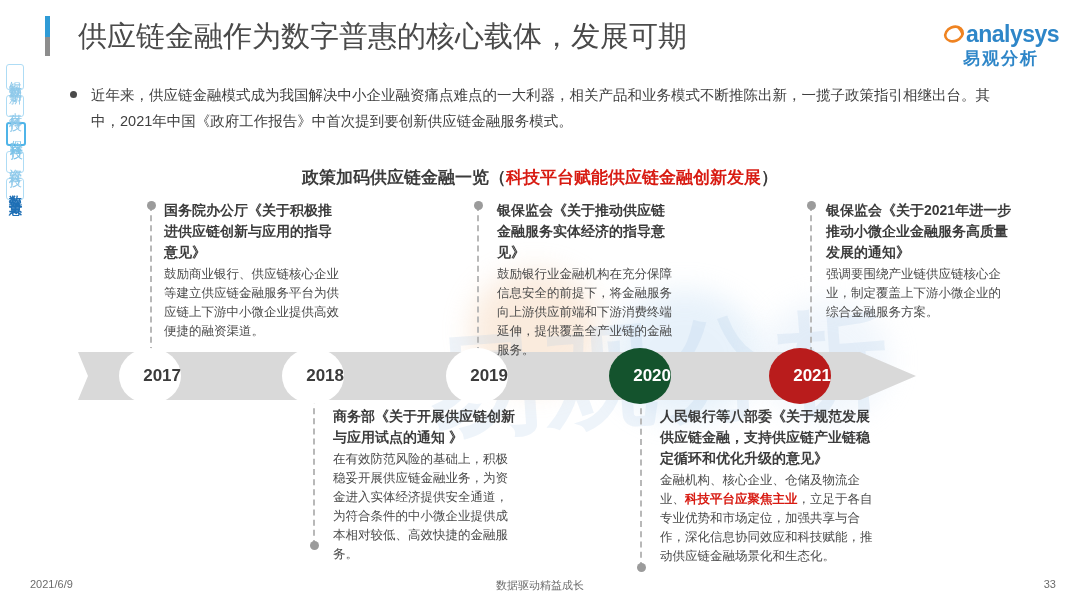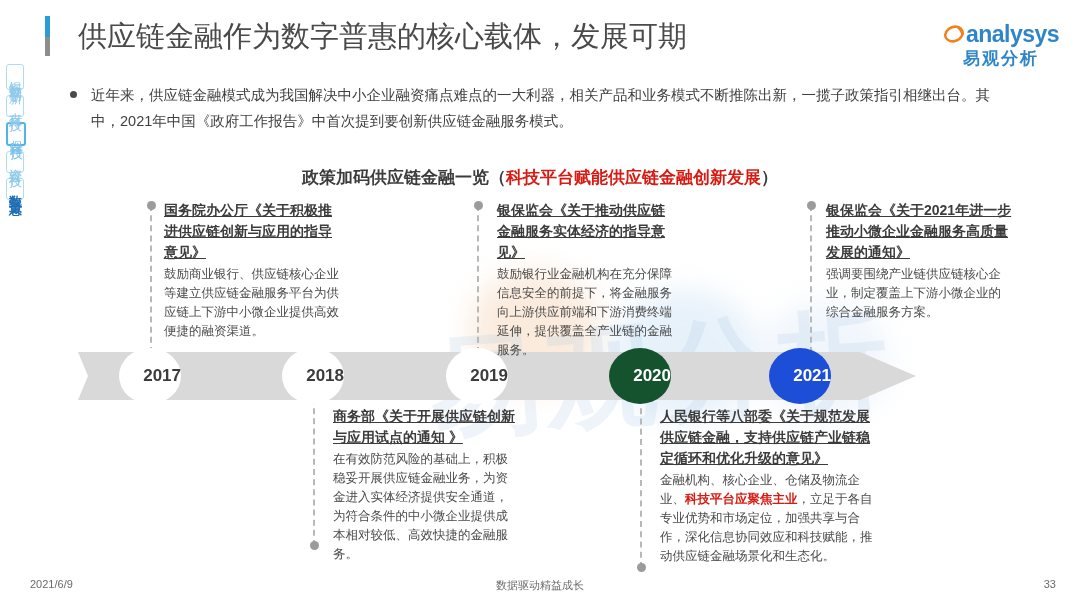--- a/index.html
+++ b/index.html
@@ -74,31 +74,31 @@
   .tl-bar .notch{position:absolute;left:0;top:0;width:0;height:0;
     border-top:24px solid transparent;border-bottom:24px solid transparent;border-left:10px solid #ffffff;}
 
   .year{
     position:absolute;width:62px;height:56px;border-radius:50%;
     display:flex;align-items:center;justify-content:flex-end;
     font-size:17px;font-weight:bold;top:348px;
   }
   .year.white{background:#ffffff;color:#3c3c3c;}
   .year.blue{background:#14532d;color:#ffffff;}
-  .year.red{background:#1d4ed8;color:#ffffff;}
+  .year.red{background:#b91c1c;color:#ffffff;}
 
   
   .conn{position:absolute;width:1px;border-left:2px dashed #b8b8b8;}
   .conn .dot{position:absolute;left:-5px;width:9px;height:9px;border-radius:50%;background:#9b9b9b;}
   .conn.up .dot{top:-4px;}
   .conn.down .dot{bottom:-4px;}
 
   
   .card{position:absolute;}
-  .card .hd{font-size:14px;font-weight:bold;color:#3c3c3c;line-height:21px;margin-bottom:2px;text-decoration:underline;}
+  .card .hd{font-size:14px;font-weight:bold;color:#3c3c3c;line-height:21px;margin-bottom:2px;}
   .card .bd{font-size:12.5px;color:#4a4a4a;line-height:19px;}
   .card .bd .red{color:#d81b12;font-weight:bold;}
 
   
   .footer{position:absolute;left:0;right:0;bottom:14px;height:16px;font-size:11px;color:#6b6b6b;padding-left:20px;}
   .footer .l{position:absolute;left:30px;}
   .footer .c{position:absolute;left:0;right:0;text-align:center;}
   .footer .r{position:absolute;right:24px;}
 </style>
 </head>

